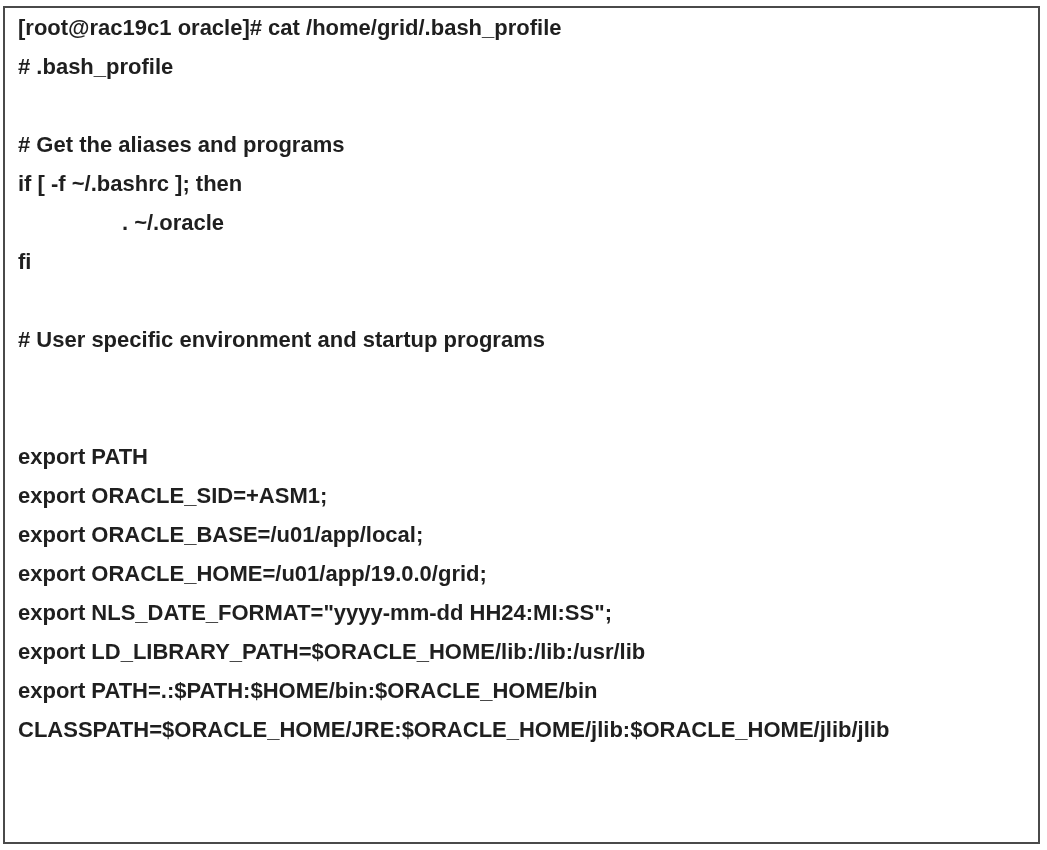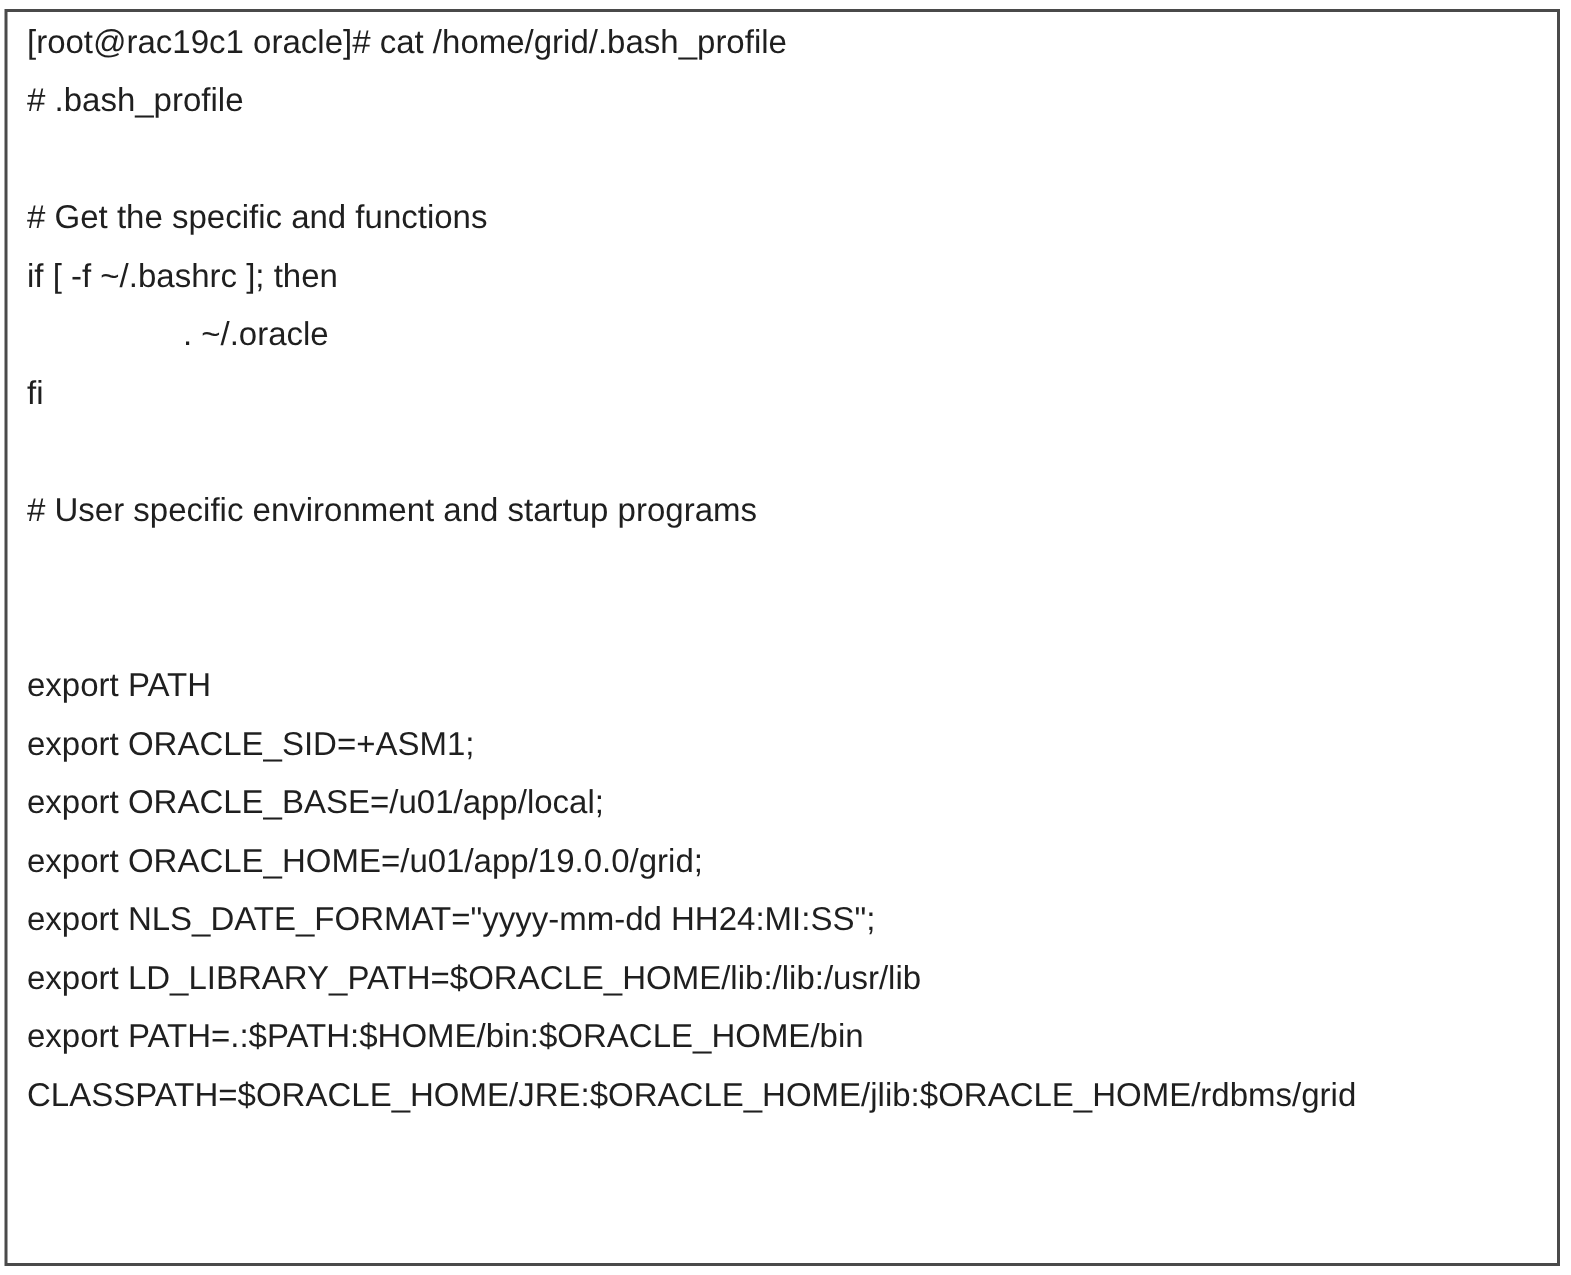--- a/index.html
+++ b/index.html
@@ -20,48 +20,48 @@
     background: #ffffff;
     border: 2px solid #4a4a4a;
     padding: 0 14px 15px 13px;
     overflow: hidden;
   }
   .terminal-body {
     font-family: "Liberation Sans", "DejaVu Sans", sans-serif;
     font-size: 22px;
     line-height: 39px;
     color: #1f1f1f;
-    font-weight: 400;
+    font-weight: 700;
   }
   .terminal-line {
     white-space: pre;
     tab-size: 17;
     -moz-tab-size: 17;
     height: 39px;
     letter-spacing: 0px;
   }
 </style>
 </head>
 <body>
 
 <div class="terminal-frame">
   <div class="terminal-body">
       <div class="terminal-line">[root@rac19c1 oracle]# cat /home/grid/.bash_profile</div>
       <div class="terminal-line"># .bash_profile</div>
       <div class="terminal-line">&nbsp;</div>
-      <div class="terminal-line"># Get the specific and functions</div>
+      <div class="terminal-line"># Get the aliases and programs</div>
       <div class="terminal-line">if [ -f ~/.bashrc ]; then</div>
       <div class="terminal-line">	. ~/.oracle</div>
       <div class="terminal-line">fi</div>
       <div class="terminal-line">&nbsp;</div>
       <div class="terminal-line"># User specific environment and startup programs</div>
       <div class="terminal-line">&nbsp;</div>
       <div class="terminal-line">&nbsp;</div>
       <div class="terminal-line">export PATH</div>
       <div class="terminal-line">export ORACLE_SID=+ASM1;</div>
       <div class="terminal-line">export ORACLE_BASE=/u01/app/local;</div>
       <div class="terminal-line">export ORACLE_HOME=/u01/app/19.0.0/grid;</div>
       <div class="terminal-line">export NLS_DATE_FORMAT="yyyy-mm-dd HH24:MI:SS";</div>
       <div class="terminal-line">export LD_LIBRARY_PATH=$ORACLE_HOME/lib:/lib:/usr/lib</div>
       <div class="terminal-line">export PATH=.:$PATH:$HOME/bin:$ORACLE_HOME/bin</div>
-      <div class="terminal-line">CLASSPATH=$ORACLE_HOME/JRE:$ORACLE_HOME/jlib:$ORACLE_HOME/rdbms/grid</div>
+      <div class="terminal-line">CLASSPATH=$ORACLE_HOME/JRE:$ORACLE_HOME/jlib:$ORACLE_HOME/jlib/jlib</div>
     </div>
 </div>
 
 </body></html>

